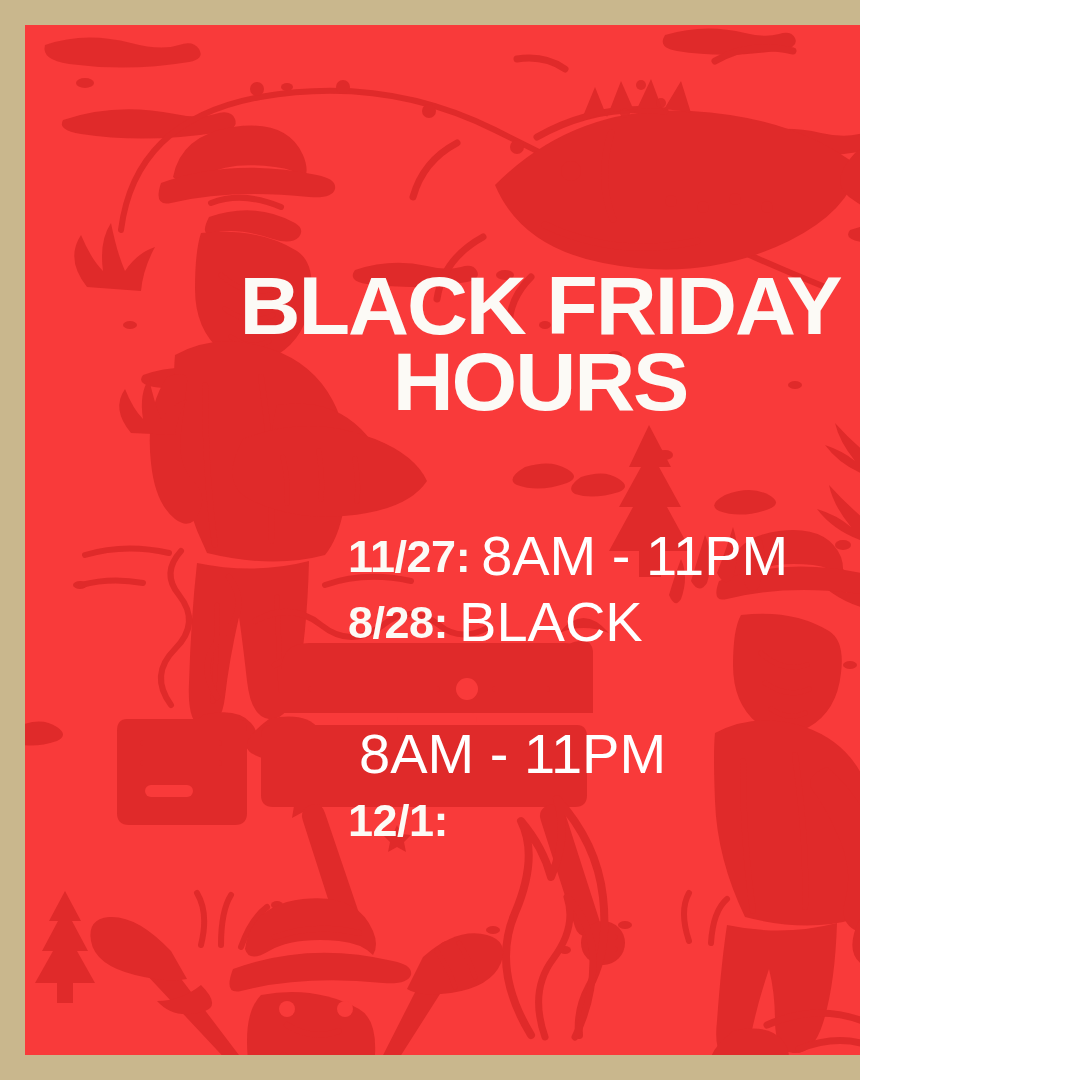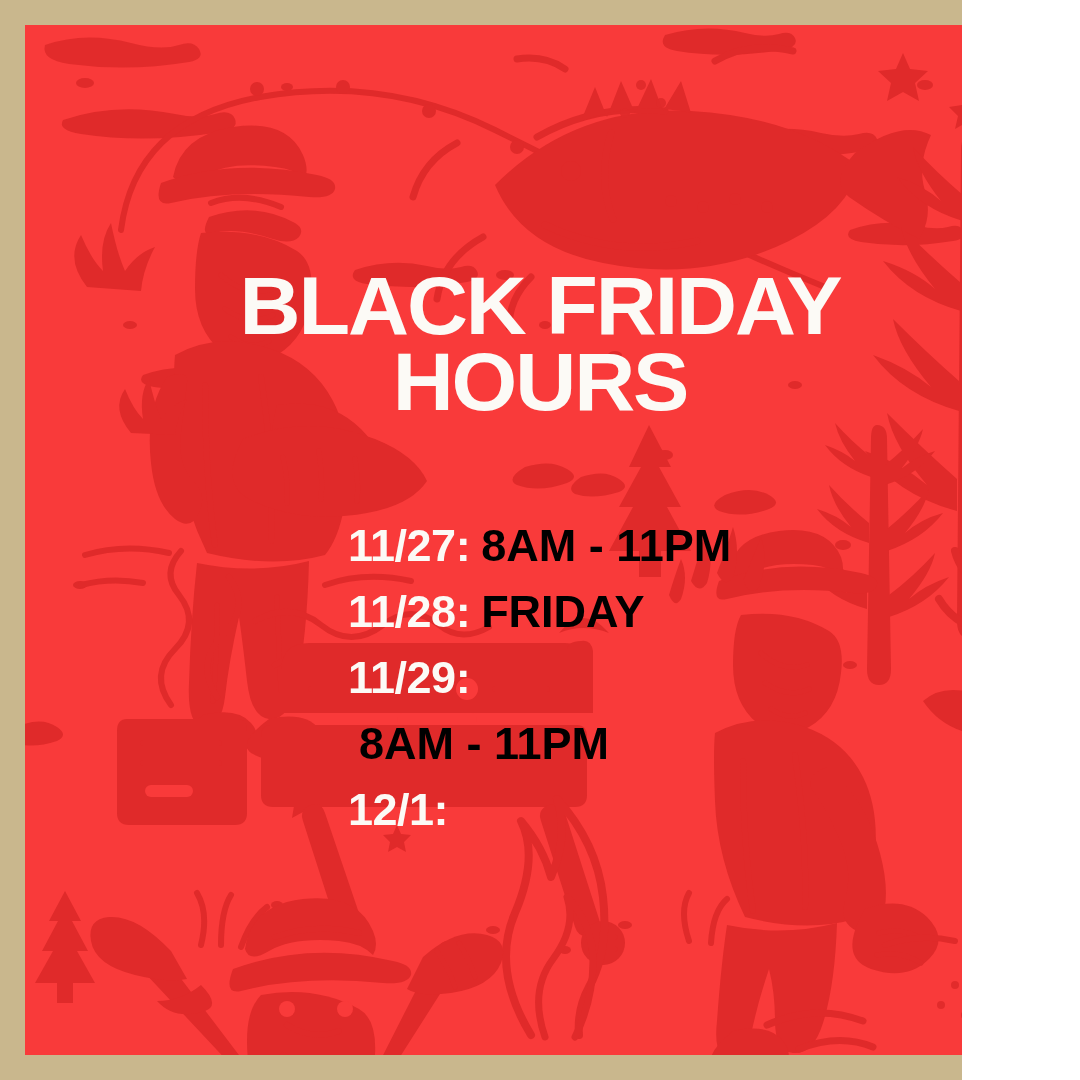--- a/index.html
+++ b/index.html
@@ -2,21 +2,21 @@
 <html><head>
 <meta charset="utf-8">
 <style>
   html, body {
     margin: 0;
     padding: 0;
     background: #ffffff;
   }
   #poster {
     position: relative;
-    width: 962px;
+    width: 860px;
     height: 1080px;
     overflow: hidden;
     font-family: "Liberation Sans", sans-serif;
     background: #C9B78D;
     box-sizing: border-box;
   }
   .frame-border {
     position: absolute;
     inset: 0;
     background: #C9B78D;
@@ -68,35 +68,35 @@
 
   
   .hours-block {
     position: absolute;
     top: 498px;
     left: 323px;
     width: 640px;
   }
   .hours-row {
     display: flex;
-    align-items: flex-start;
+    align-items: center;
     height: 66px;
     white-space: nowrap;
   }
   .hours-date {
     color: #FCFAF6;
     font-size: 45px;
     font-weight: 700;
     letter-spacing: -0.5px;
     line-height: 1;
   }
   .hours-time {
-    color: #000000;
-    font-size: 45px;
-    font-weight: 700;
+    color: #ffffff;
+    font-size: 56px;
+    font-weight: 400;
     letter-spacing: 0px;
     line-height: 1;
     margin-left: 11px;
   }
 </style>
 </head>
 <body>
 
 <div id="poster">
 
@@ -389,25 +389,24 @@
         <div class="title-line">BLACK FRIDAY</div>
         <div class="title-line">HOURS</div>
       </div>
 
       <div class="hours-block">
         <div class="hours-row">
           <span class="hours-date">11/27:</span>
           <span class="hours-time">8AM - 11PM</span>
         </div>
         <div class="hours-row">
-          <span class="hours-date">11/28:</span>
-          <span class="hours-time">FRIDAY</span>
+          <span class="hours-date">8/28:</span>
+          <span class="hours-time">BLACK</span>
         </div>
         <div class="hours-row">
-          <span class="hours-date">11/29:</span>
         </div>
         <div class="hours-row">
           <span class="hours-time">8AM - 11PM</span>
         </div>
         <div class="hours-row">
           <span class="hours-date">12/1:</span>
         </div>
       </div>
 
     </div>

